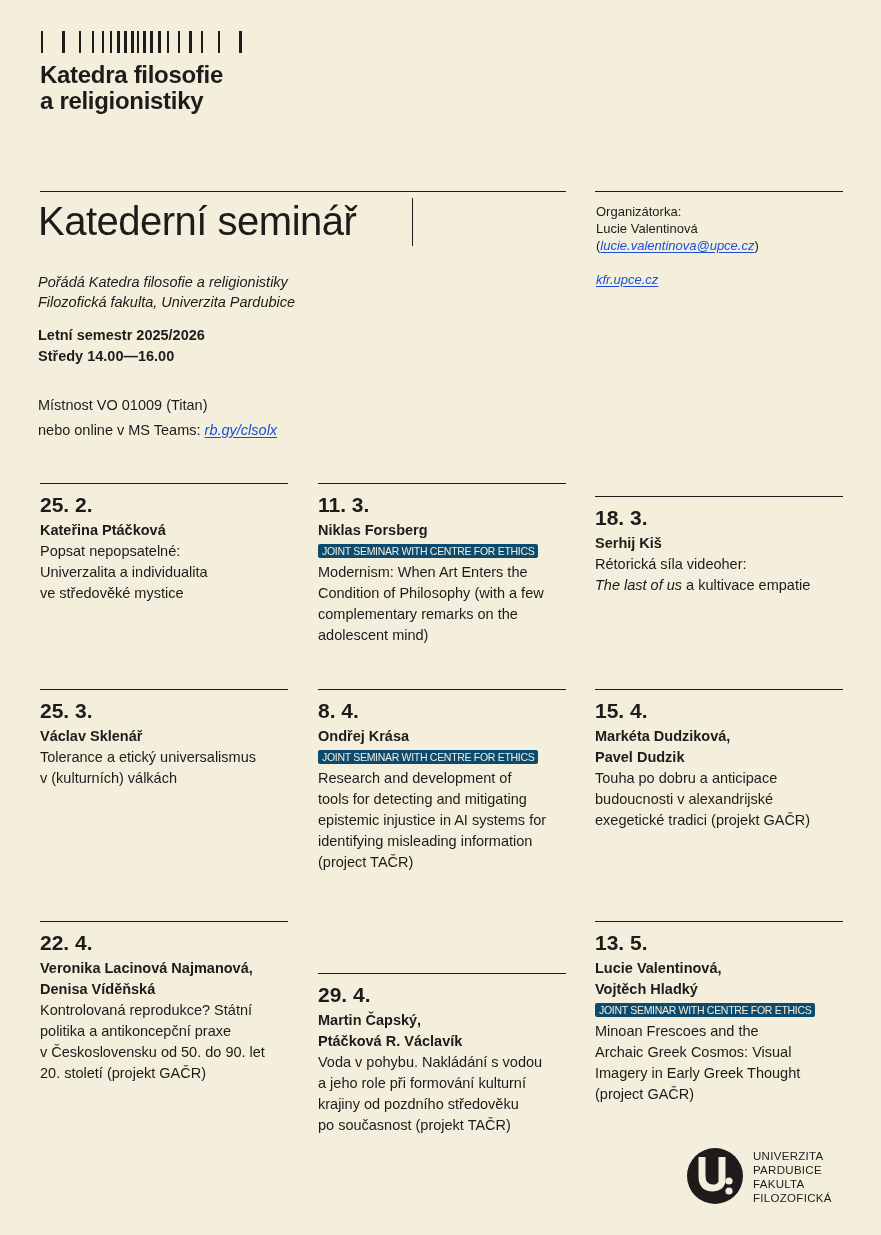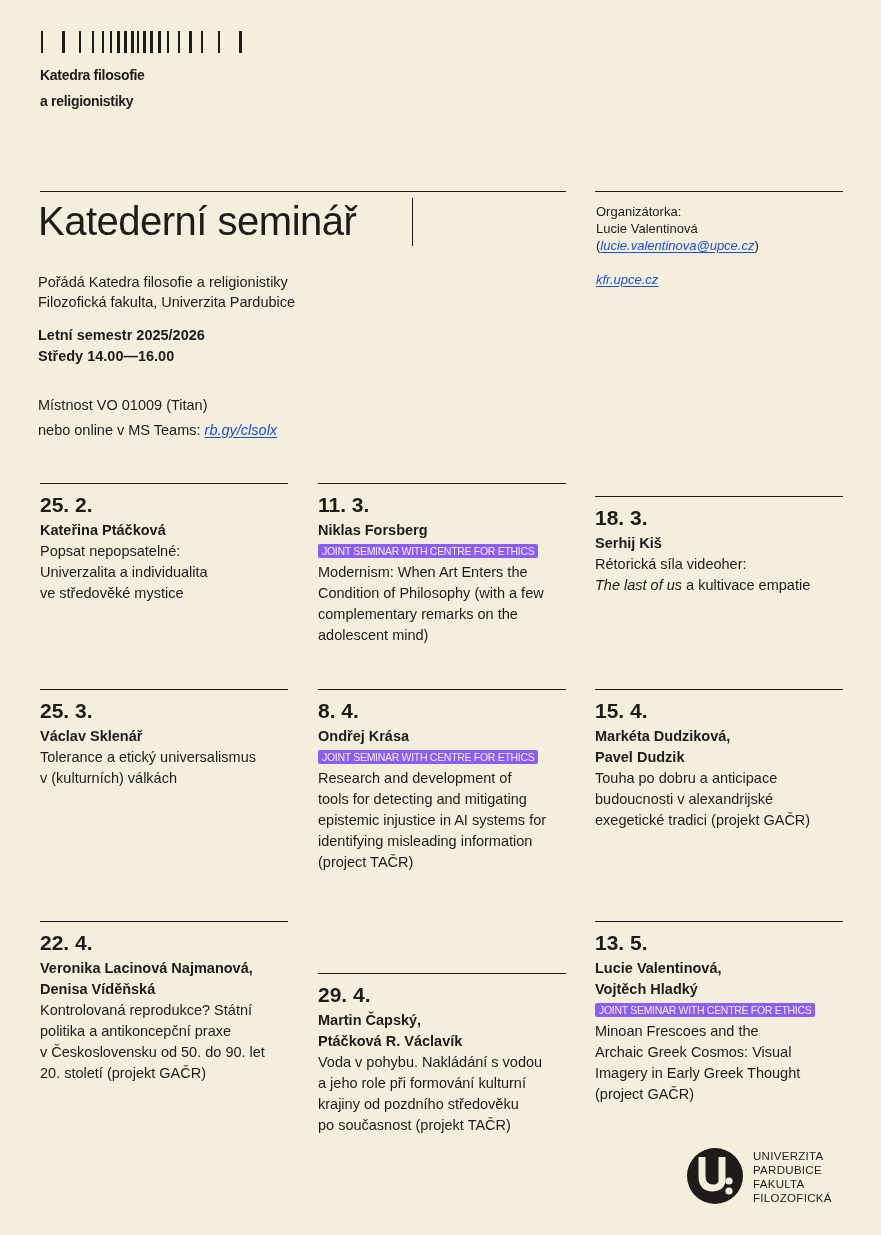--- a/index.html
+++ b/index.html
@@ -7,36 +7,36 @@
     width: 881px; height: 1235px;
     background: #f3efdc;
     color: #1e1b1a;
     font-family: "Liberation Sans", sans-serif;
     position: relative;
     overflow: hidden;
   }
   .abs { position: absolute; }
   .barcode { left: 0; top: 31px; width: 260px; height: 22px; }
   .barcode .bar { position: absolute; top: 0; height: 22px; background: #1e1b1a; }
-  .dept { left: 40px; top: 62px; font-size: 14px; line-height: 26px; font-weight: bold; letter-spacing: -0.3px; }
+  .dept { left: 40px; top: 62px; font-size: 24px; line-height: 26px; font-weight: bold; letter-spacing: -0.3px; }
   .rule { background: #1e1b1a; height: 1px; }
   .title { left: 38px; top: 197px; font-size: 40px; line-height: 48px; letter-spacing: -0.5px; }
   .title-bar { left: 412px; top: 198px; width: 1px; height: 48px; background: #1e1b1a; }
   .org { left: 596px; top: 203px; font-size: 13px; line-height: 17px; }
   .org a, .link { color: #1d4ed8; text-decoration: underline; text-underline-offset: 2px; font-style: italic; }
-  .intro { left: 38px; top: 272px; font-size: 14.5px; line-height: 20px; }
+  .intro { left: 38px; top: 272px; font-size: 14.5px; line-height: 20px; font-style: italic; }
   .sem { left: 38px; top: 325px; font-size: 14.5px; line-height: 21px; font-weight: bold; }
   .room { left: 38px; top: 393px; font-size: 14.5px; line-height: 25px; }
   .card { width: 248px; }
   .card .rule { width: 248px; }
   .card .date { font-size: 21px; line-height: 26px; margin-top: 8px; margin-bottom: 2px; font-weight: bold; }
   .card .speaker { font-size: 14.5px; line-height: 21px; font-weight: bold; }
   .card .talk { font-size: 14.5px; line-height: 21px; }
   .card .badge {
-    display: inline-block; background: #8b5cf6; color: #f3efdc;
+    display: inline-block; background: #0c4a6e; color: #f3efdc;
     font-size: 10.5px; line-height: 14px; padding: 0 4px; border-radius: 2px;
     letter-spacing: -0.3px; margin: 2px 0 4px; white-space: nowrap;
   }
   .logo { left: 687px; top: 1148px; }
   .logo-circle { position: absolute; left: 0; top: 0; width: 56px; height: 56px; border-radius: 50%; background: #1e1b1a; }
   .logo-text { position: absolute; left: 66px; top: 1px; font-size: 11.5px; line-height: 14px; font-weight: normal; letter-spacing: 0.3px; white-space: nowrap; }
   em { }
 </style>
 </head>
 <body>

